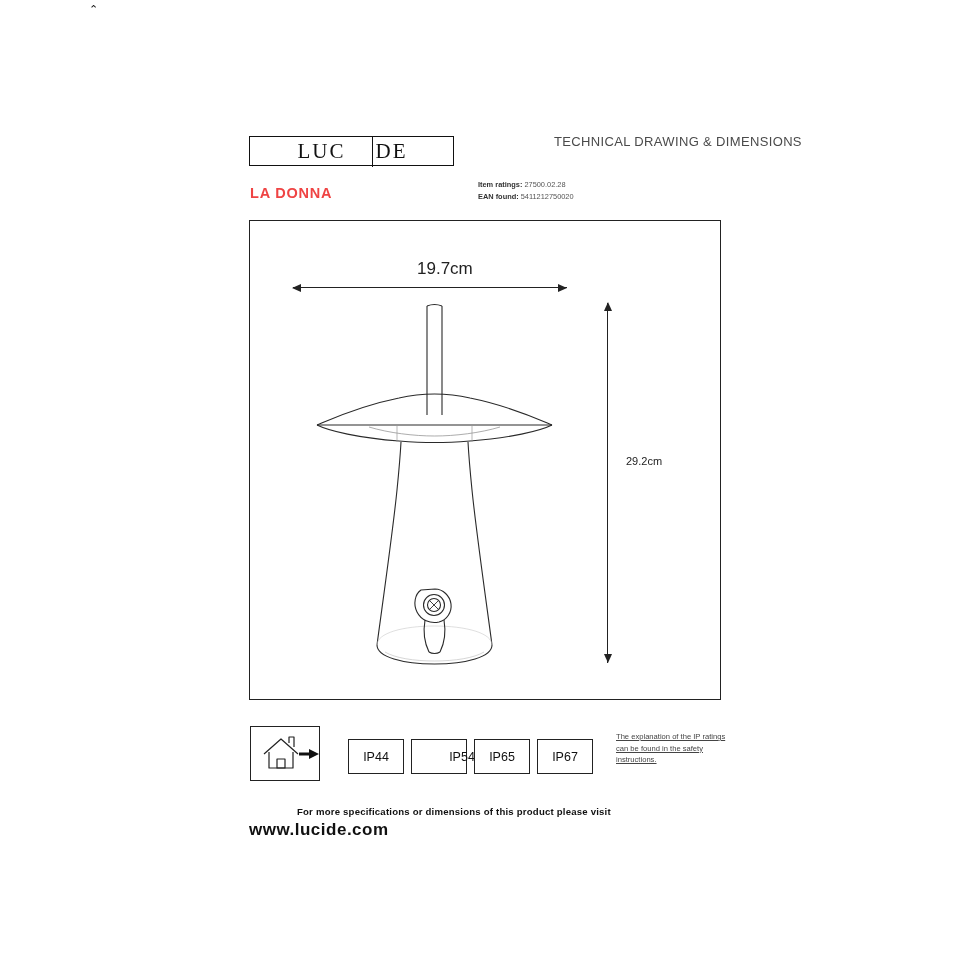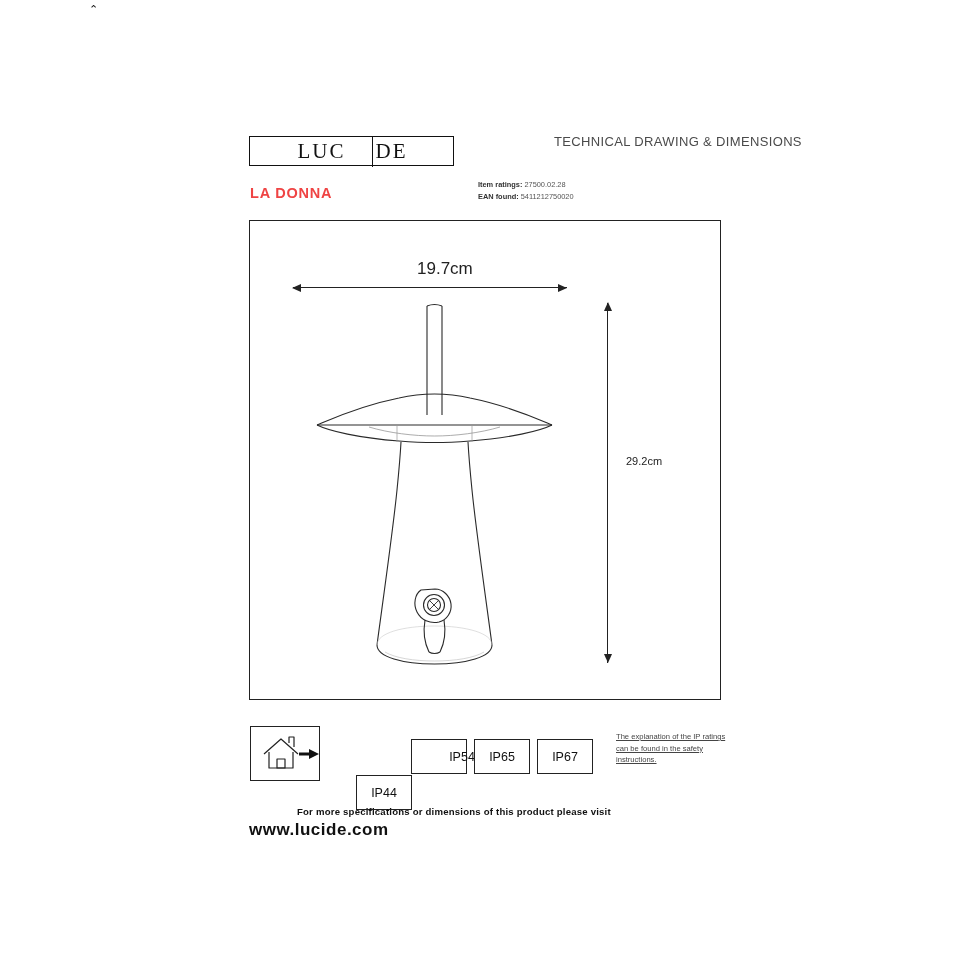--- a/index.html
+++ b/index.html
@@ -199,21 +199,21 @@
     border: 1px solid #222;
     box-sizing: border-box;
     display: flex;
     align-items: center;
     justify-content: center;
     font-size: 12.5px;
     color: #111;
     background: #fff;
     font-family: "Liberation Sans", sans-serif;
   }
-  .ip-1 { left: 356px; margin-top: 36px; }
+  .ip-1 { left: 348px; }
   .ip-2 { left: 411px; padding-left: 46px; }
   .ip-3 { left: 474px; text-align: right; }
   .ip-4 { left: 537px; }
 
   .ip-note {
     position: absolute;
     left: 616px;
     top: 731px;
     width: 110px;
     font-size: 7.6px;

